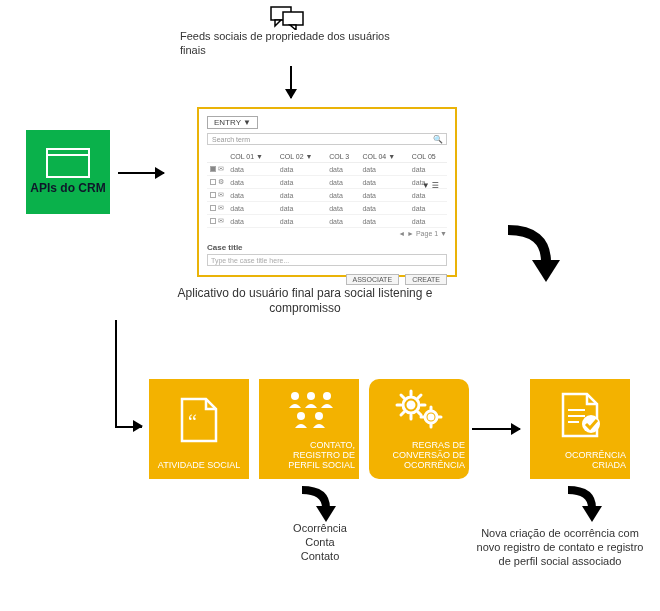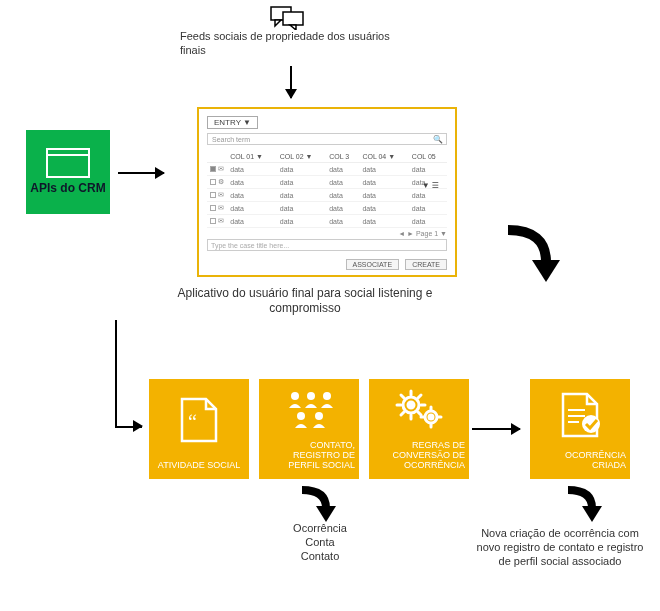--- a/index.html
+++ b/index.html
@@ -92,21 +92,21 @@
   .ybox {
     width: 100px; height: 100px;
     background: #f3b200;
     display:flex; flex-direction:column; align-items:center; justify-content:flex-end;
     padding-bottom:8px;
   }
   .ybox .icon-area { flex:1; display:flex; align-items:center; justify-content:center; }
   .ybox .ylabel { color:#fff; font-size:9px; line-height:1.1; text-align:right; font-weight:400; padding:0 4px;}
   .yb1 { left:149px; top:379px; }
   .yb2 { left:259px; top:379px; }
-  .yb3 { left:369px; top:379px; }
+  .yb3 { left:369px; top:379px;border-radius:10px; }
   .yb4 { left:530px; top:379px; }
   
   .arrow-h {
     height:2px; background:#000; position:absolute;
   }
   .arrow-h::after {
     content:""; position:absolute; right:-1px; top:-5px;
     border-left:10px solid #000; border-top:6px solid transparent; border-bottom:6px solid transparent;
   }
   .arrow-v {
@@ -222,20 +222,21 @@
             <td>data</td>
             <td>data</td>
             <td>data</td>
             <td>data</td>
           </tr>
     </tbody>
       </table>
     <div class="controls">▼ ☰</div>
   </div>
   <div class="pager">◄ ► Page 1 ▼</div>
+  <div class="case-title">Case title</div>
   <div class="case-input">Type the case title here...</div>
   <div class="btn-row">
     <span class="btn">ASSOCIATE</span>
     <span class="btn">CREATE</span>
   </div>
 </div>
 
 <div class="abs app-caption">Aplicativo do usuário final para social listening e compromisso</div>
 
 <div class="abs" style="left:500px; top:218px;">

